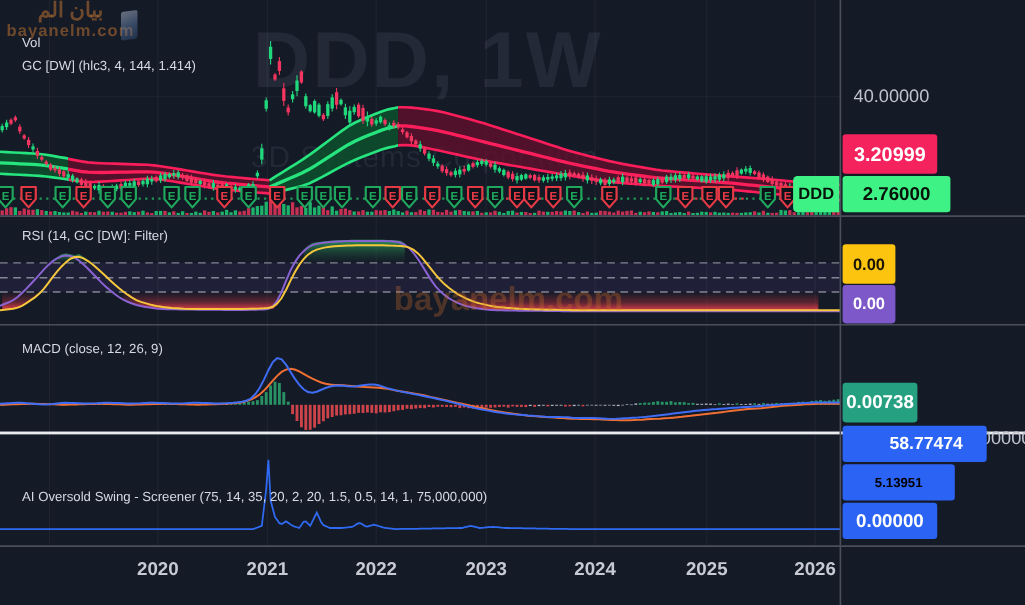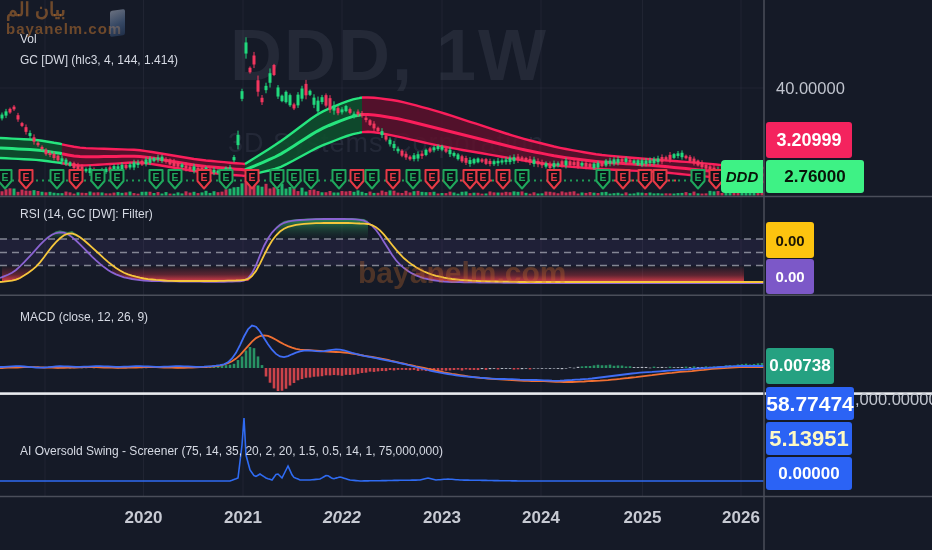--- a/index.html
+++ b/index.html
@@ -8,21 +8,21 @@
   #chart{position:absolute;left:0;top:0;z-index:1;}
   
   .wm-ticker{position:absolute;left:230px;top:14px;z-index:0;font-size:72px;font-weight:700;
              letter-spacing:2px;color:rgba(140,150,172,0.13);white-space:nowrap;}
   .wm-name{position:absolute;left:228px;top:128px;z-index:0;font-size:27px;font-weight:400;
            letter-spacing:1px;color:rgba(140,150,172,0.12);white-space:nowrap;}
   .wm-site-center{position:absolute;left:358px;top:256px;z-index:2;font-size:30px;font-weight:700;
                   color:rgba(199,110,43,0.32);white-space:nowrap;}
   .wm-logo{position:absolute;left:6px;top:0;z-index:2;color:rgba(208,126,48,0.48);font-weight:700;
            line-height:1;white-space:nowrap;}
-  .wm-logo .l1{font-size:19px;}
+  .wm-logo .l1{font-size:19px;text-align:center;}
   .wm-logo .l2{font-size:15px;letter-spacing:1px;margin-top:2px;}
   .wm-cube{position:absolute;left:110px;top:10px;z-index:2;width:15px;height:26px;opacity:.45;
            background:linear-gradient(160deg,#cfd8ea 0%,#5d7fae 55%,#2e4a74 100%);
            transform:skewY(-8deg);border-radius:2px;}
   
   .legend{position:absolute;left:20px;z-index:3;white-space:nowrap;color:#d6dae4;font-size:12px;}
   #lg1{top:10px;font-weight:700;font-size:12.5px;color:#eceff6;}
   #lg2{top:32px;}
   #lg3{top:53px;}
   #lg-rsi{top:207px;}
@@ -30,26 +30,26 @@
   #lg-scr{top:409px;margin-top:35px;}
   
   .axis-label{position:absolute;z-index:2;color:#bfc3cd;font-size:16.5px;font-weight:500;white-space:nowrap;}
   #al-40{left:776px;top:79px;}
   #al-clip{left:855px;top:390px;}
   .badge{position:absolute;z-index:3;display:flex;align-items:center;justify-content:center;
          font-weight:700;border-radius:3px;white-space:nowrap;}
   #b-band{left:766px;top:122px;width:86px;height:36px;background:#f4235e;color:#fff;font-size:18px;}
   #b-last{left:766px;top:160px;width:98px;height:33px;background:#3ef285;color:#081409;font-size:17px;}
   #b-ddd{left:721px;top:160px;width:42px;height:33px;background:#3ef285;color:#081409;font-size:15px;
-         border-radius:4px 0 0 4px;font-style:italic;}
+         border-radius:4px 0 0 4px;}
   #b-rsi1{left:766px;top:222px;width:48px;height:36px;background:#fdc40f;color:#1b1505;font-size:15px;}
   #b-rsi2{left:766px;top:259px;width:48px;height:35px;background:#7c58c8;color:#fff;font-size:15px;}
   #b-macd{left:766px;top:348px;width:68px;height:36px;background:#25a181;color:#fff;font-size:17px;}
-  #b-s1{left:766px;top:387px;width:88px;height:33px;background:#2b63f5;color:#fff;font-size:21px;}
-  #b-s2{left:766px;top:422px;width:86px;height:33px;background:#2b63f5;color:#fef9c3;font-size:22px;}
+  #b-s1{left:766px;top:387px;width:110px;height:33px;background:#2b63f5;color:#fff;font-size:16px;padding-left:21px;}
+  #b-s2{left:766px;top:422px;width:102px;height:33px;background:#2b63f5;color:#000000;font-size:12px;}
   #b-s3{left:766px;top:457px;width:86px;height:33px;background:#2b63f5;color:#fff;font-size:17px;}
   
   #time-axis{position:absolute;left:0;top:497px;width:932px;height:53px;z-index:2;}
   .year{position:absolute;top:11px;transform:translateX(-50%);color:#c7cad3;font-size:17px;font-weight:600;}
   #price-scale-hit{position:absolute;left:764px;top:0;width:168px;height:497px;z-index:1;}
 </style>
 </head>
 <body>
 
 <div class="stage">
@@ -1048,19 +1048,19 @@
   <div class="badge" id="b-macd">0.00738</div>
   <div class="badge" id="b-s1">58.77474</div>
   <div class="badge" id="b-s2">5.13951</div>
   <div class="badge" id="b-s3">0.00000</div>
   <div class="axis-label" id="al-clip">,000.00000</div>
 
   <div id="time-axis">
       <span class="year" style="left: 45px; margin-top: 44px;">2019</span>
       <span class="year" style="left: 143.5px;">2020</span>
       <span class="year" style="left: 243px;">2021</span>
-      <span class="year" style="left: 342px; font-style: italic;">2022</span>
+      <span class="year" style="left: 342px;">2022</span>
       <span class="year" style="left: 442px;">2023</span>
       <span class="year" style="left: 541px;">2024</span>
       <span class="year" style="left: 642.5px;">2025</span>
       <span class="year" style="left: 741px;">2026</span>
     </div>
 </div>
 
 </body></html>

